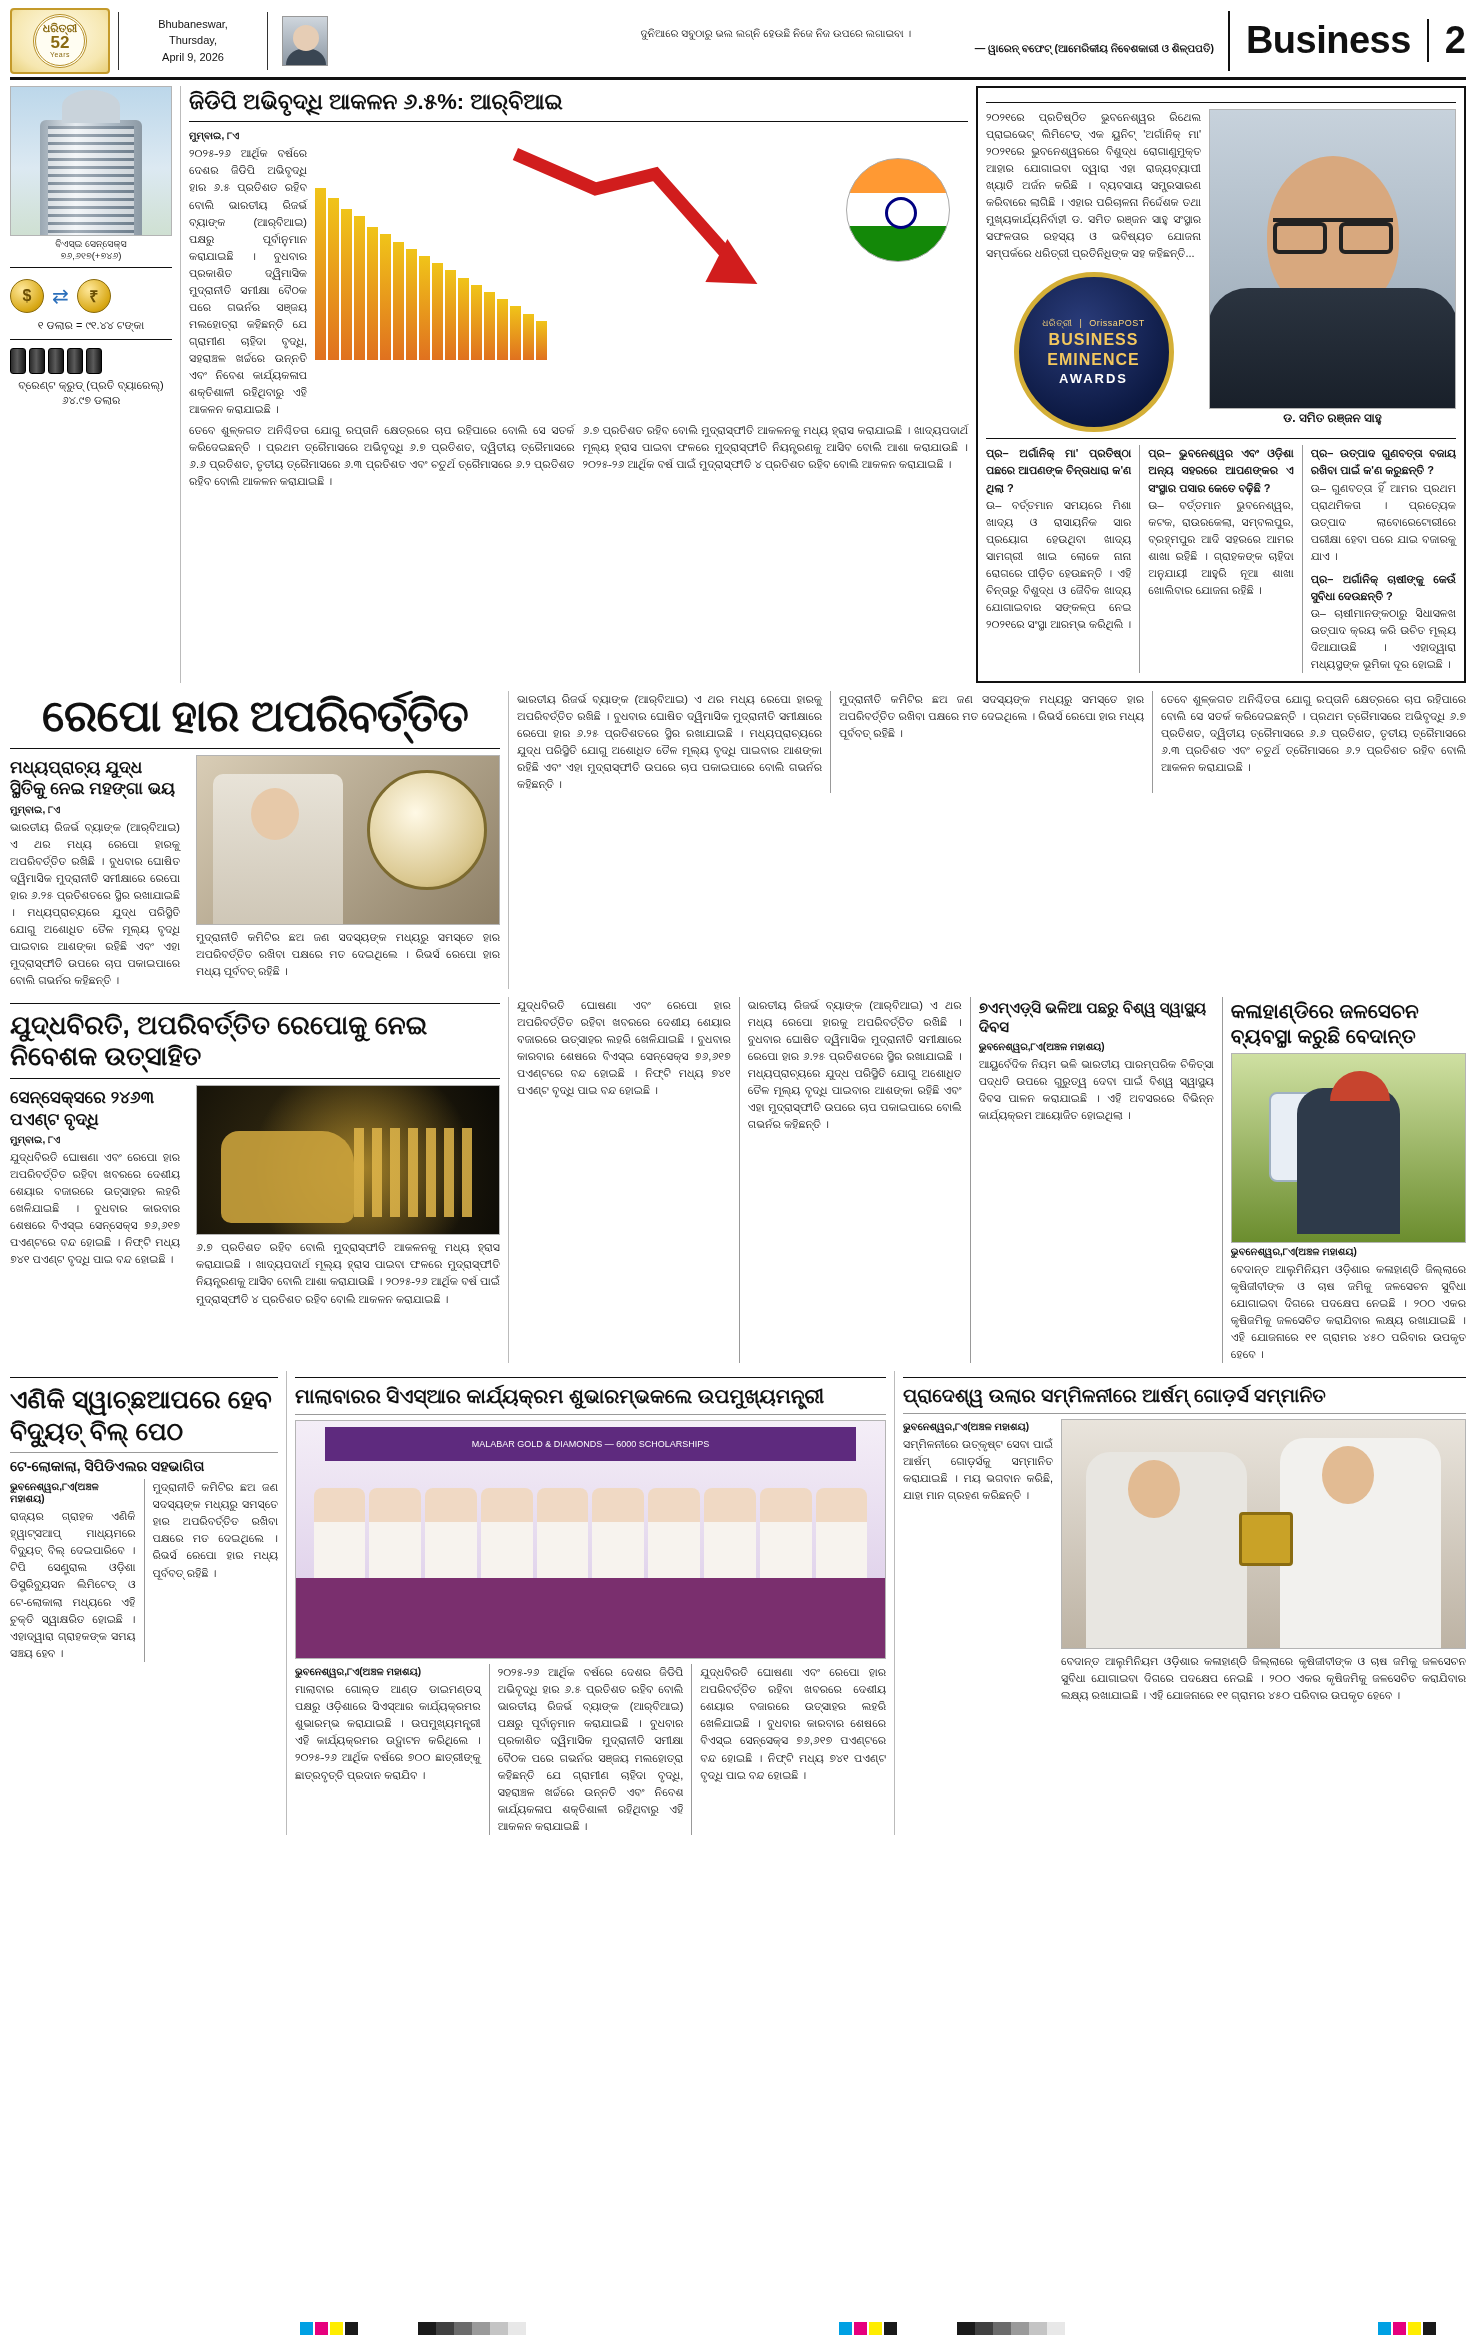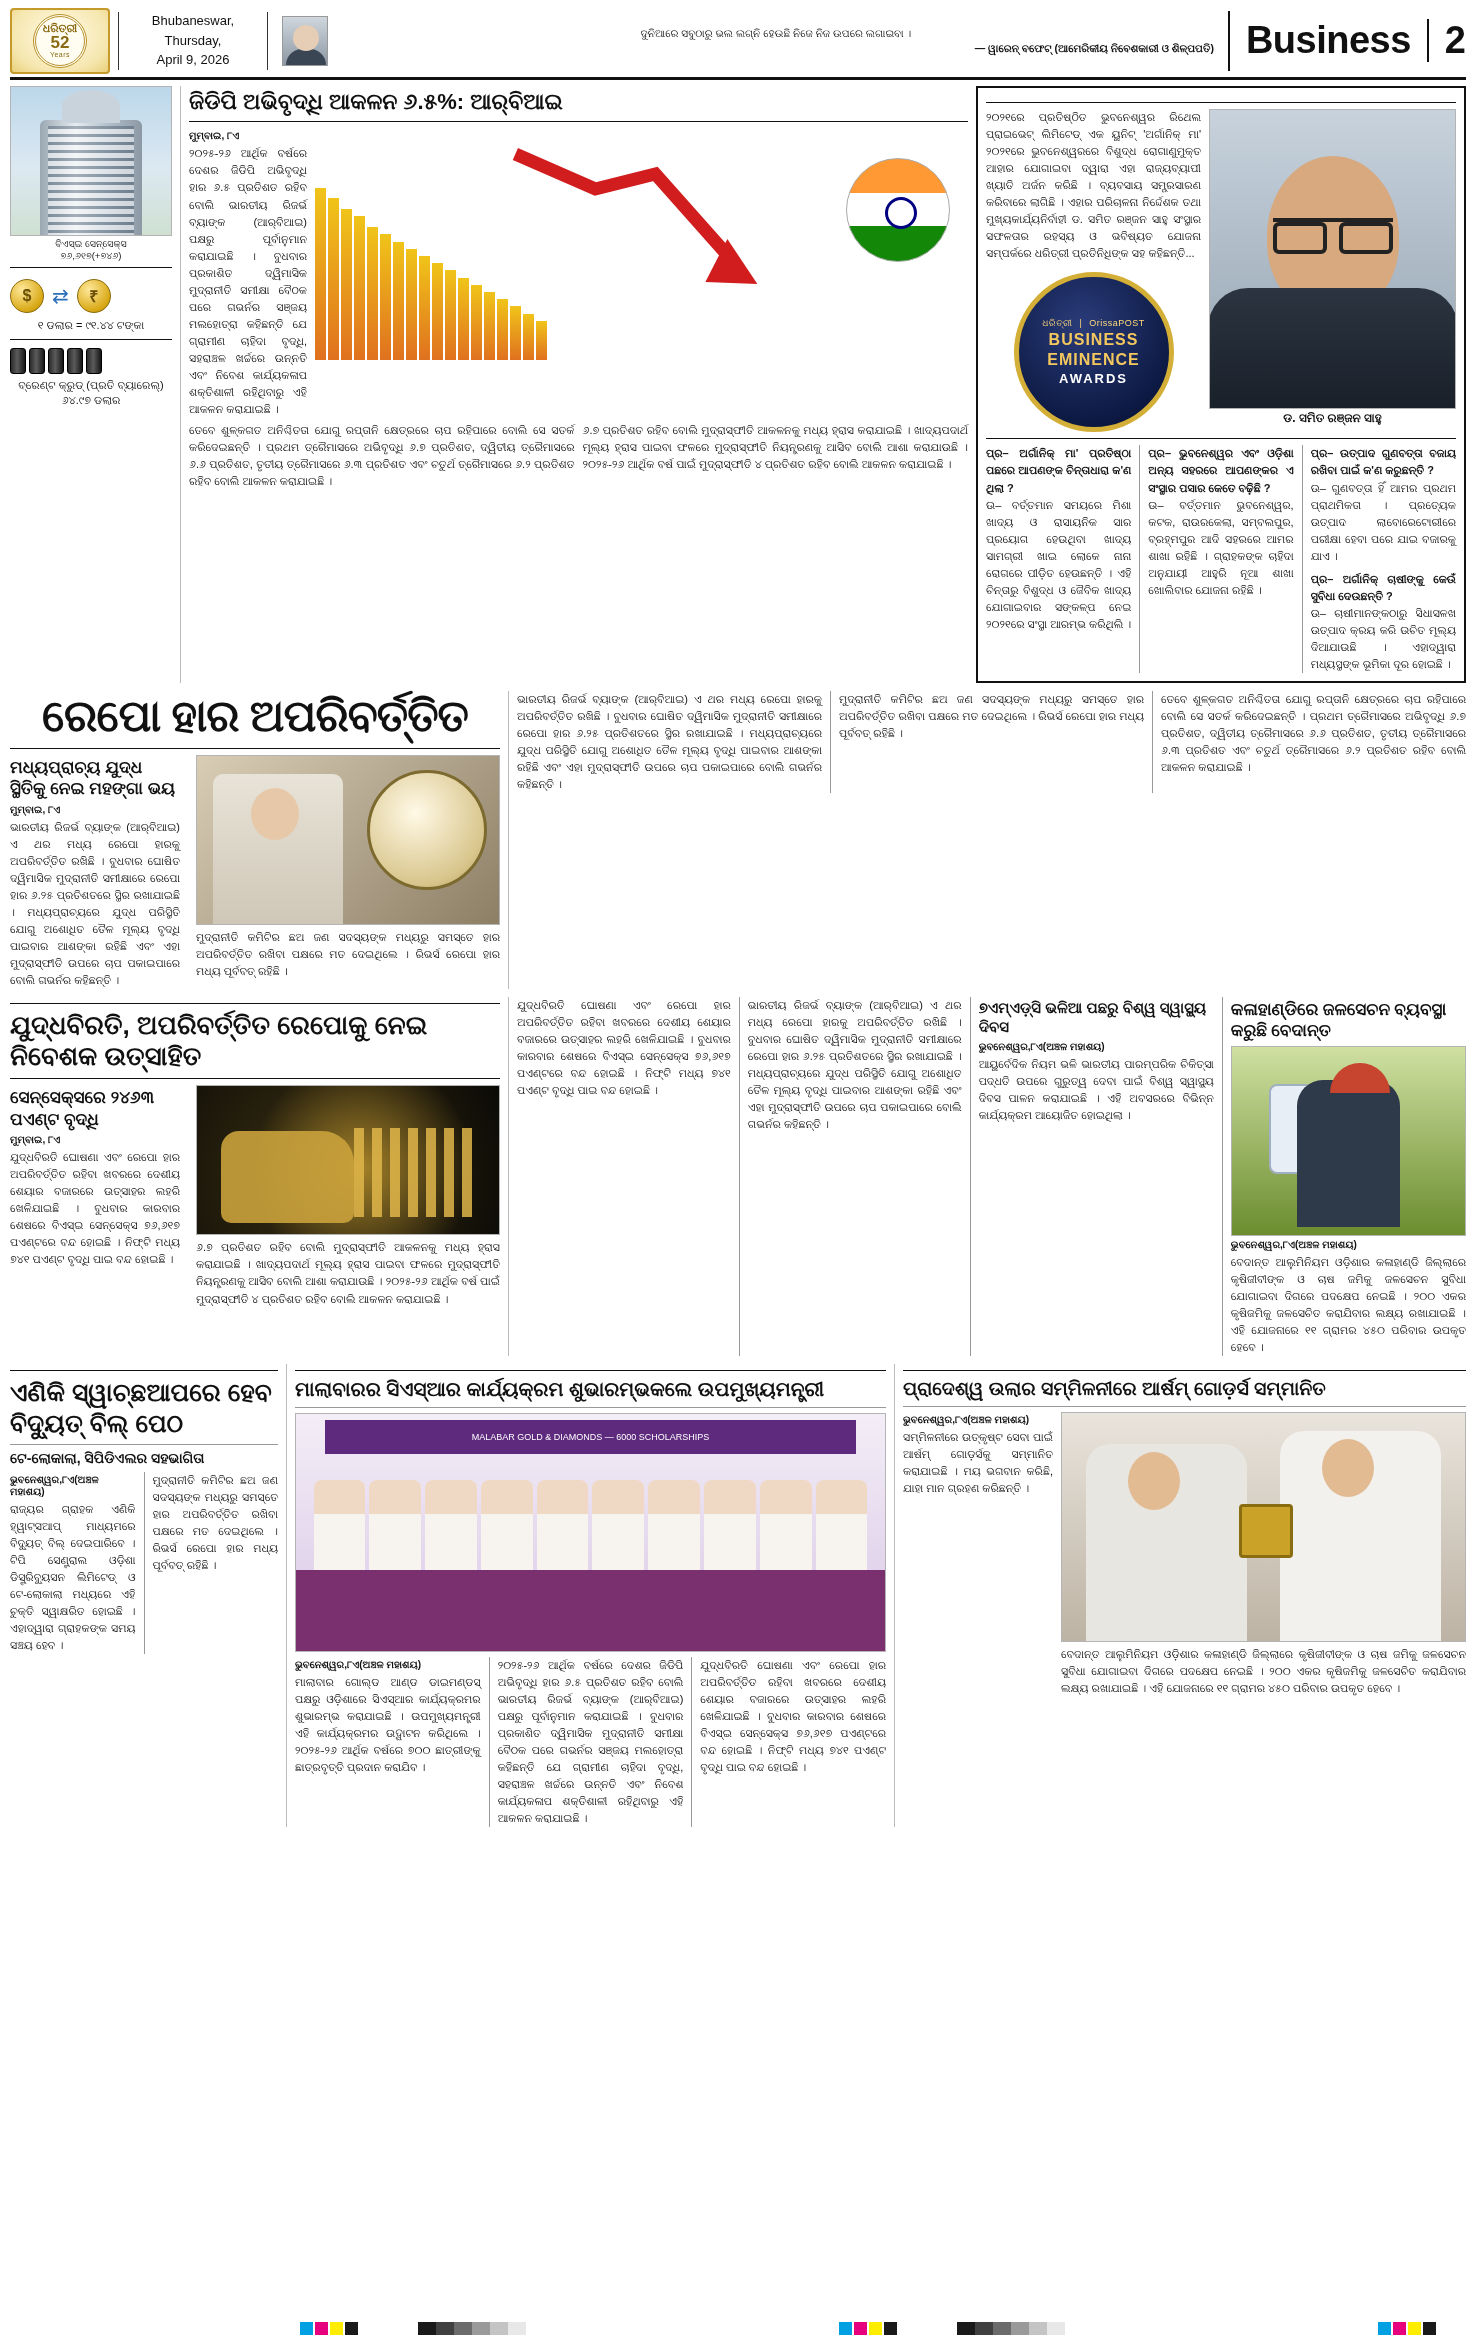--- a/index.html
+++ b/index.html
@@ -29,23 +29,23 @@
     width:54px; height:54px; border-radius:50%;
     border:3px double #b8912a;
     display:flex; flex-direction:column; align-items:center; justify-content:center;
     background:#fffdf2;
   }
   .logo-badge .odia { font-size:11px; color:#8a6a12; font-weight:bold; line-height:1; }
   .logo-badge .num { font-size:17px; color:#8a6a12; font-weight:bold; line-height:1.05; }
   .logo-badge .yrs { font-size:7px; color:#8a6a12; letter-spacing:.5px; }
 
   .dateline {
-    flex:0 0 150px; text-align:center; font-size:13px; line-height:1.5;
+    flex:0 0 150px; text-align:center; font-size:11px; line-height:1.5;
     border-left:1px solid #333; border-right:1px solid #333;
-    margin-left:8px; padding:0 8px; height:58px;
+    margin-left:8px; padding:0 16px; height:58px;
     display:flex; align-items:center; justify-content:center;
   }
   .quote-block { flex:1; display:flex; align-items:center; gap:10px; padding:0 14px; }
   .quote-face {
     width:46px; height:50px; flex:0 0 46px; border:1px solid #999;
     background:linear-gradient(#cfd6dd, #8d98a4);
     position:relative; overflow:hidden;
   }
   .quote-face::after {
     content:""; position:absolute; left:10px; top:8px; width:26px; height:26px;
@@ -422,21 +422,21 @@
     <div class="vsep" style="flex:1; padding-left:8px;">
       <div class="columns" style="gap:8px;">
         <div class="col od">ଯୁଦ୍ଧବିରତି ଘୋଷଣା ଏବଂ ରେପୋ ହାର ଅପରିବର୍ତ୍ତିତ ରହିବା ଖବରରେ ଦେଶୀୟ ଶେୟାର ବଜାରରେ ଉତ୍ସାହର ଲହରି ଖେଳିଯାଇଛି । ବୁଧବାର କାରବାର ଶେଷରେ ବିଏସ୍‌ଇ ସେନ୍‌ସେକ୍ସ ୭୬,୬୧୭ ପଏଣ୍ଟରେ ବନ୍ଦ ହୋଇଛି । ନିଫ୍ଟି ମଧ୍ୟ ୭୪୧ ପଏଣ୍ଟ ବୃଦ୍ଧି ପାଇ ବନ୍ଦ ହୋଇଛି ।</div>
         <div class="col od colrule" style="padding-left:8px;">ଭାରତୀୟ ରିଜର୍ଭ ବ୍ୟାଙ୍କ (ଆର୍‌ବିଆଇ) ଏ ଥର ମଧ୍ୟ ରେପୋ ହାରକୁ ଅପରିବର୍ତ୍ତିତ ରଖିଛି । ବୁଧବାର ଘୋଷିତ ଦ୍ୱିମାସିକ ମୁଦ୍ରାନୀତି ସମୀକ୍ଷାରେ ରେପୋ ହାର ୬.୨୫ ପ୍ରତିଶତରେ ସ୍ଥିର ରଖାଯାଇଛି । ମଧ୍ୟପ୍ରାଚ୍ୟରେ ଯୁଦ୍ଧ ପରିସ୍ଥିତି ଯୋଗୁ ଅଶୋଧିତ ତୈଳ ମୂଲ୍ୟ ବୃଦ୍ଧି ପାଇବାର ଆଶଙ୍କା ରହିଛି ଏବଂ ଏହା ମୁଦ୍ରାସ୍ଫୀତି ଉପରେ ଚାପ ପକାଇପାରେ ବୋଲି ଗଭର୍ନର କହିଛନ୍ତି ।</div>
         <div class="col colrule" style="padding-left:8px; flex:1.1;">
           <h3 class="head" style="font-size:15px;">୭ଏମ୍‌ଏଡ଼୍‌ସି ଭଳିଆ ପଛରୁ ବିଶ୍ୱ ସ୍ୱାସ୍ଥ୍ୟ ଦିବସ</h3>
           <div class="kicker">ଭୁବନେଶ୍ୱର,୮ଏ(ଅଞ୍ଚଳ ମହାଶୟ)</div>
           <div class="od">ଆୟୁର୍ବେଦିକ ନିୟମ ଭଳି ଭାରତୀୟ ପାରମ୍ପରିକ ଚିକିତ୍ସା ପଦ୍ଧତି ଉପରେ ଗୁରୁତ୍ୱ ଦେବା ପାଇଁ ବିଶ୍ୱ ସ୍ୱାସ୍ଥ୍ୟ ଦିବସ ପାଳନ କରାଯାଇଛି । ଏହି ଅବସରରେ ବିଭିନ୍ନ କାର୍ଯ୍ୟକ୍ରମ ଆୟୋଜିତ ହୋଇଥିଲା ।</div>
         </div>
         <div class="col colrule" style="padding-left:8px; flex:1.1;">
-          <h3 class="head" style="font-size:17px;font-family:Liberation Serif, serif;">କଳାହାଣ୍ଡିରେ ଜଳସେଚନ ବ୍ୟବସ୍ଥା କରୁଛି ବେଦାନ୍ତ</h3>
+          <h3 class="head" style="font-size:20px;">କଳାହାଣ୍ଡିରେ ଜଳସେଚନ ବ୍ୟବସ୍ଥା କରୁଛି ବେଦାନ୍ତ</h3>
           <div class="photo sprayer">
             <div class="tank"></div>
               <div class="person"></div>
               <div class="hat"></div>
           </div>
           <div class="kicker" style="margin-top:3px;">ଭୁବନେଶ୍ୱର,୮ଏ(ଅଞ୍ଚଳ ମହାଶୟ)</div>
           <div class="od">ବେଦାନ୍ତ ଆଲୁମିନିୟମ ଓଡ଼ିଶାର କଳାହାଣ୍ଡି ଜିଲ୍ଲାରେ କୃଷିଜୀବୀଙ୍କ ଓ ଚାଷ ଜମିକୁ ଜଳସେଚନ ସୁବିଧା ଯୋଗାଇବା ଦିଗରେ ପଦକ୍ଷେପ ନେଇଛି । ୨୦୦ ଏକର କୃଷିଜମିକୁ ଜଳସେଚିତ କରାଯିବାର ଲକ୍ଷ୍ୟ ରଖାଯାଇଛି । ଏହି ଯୋଜନାରେ ୧୧ ଗ୍ରାମର ୪୫୦ ପରିବାର ଉପକୃତ ହେବେ ।</div>
         </div>
       </div>
     </div>

